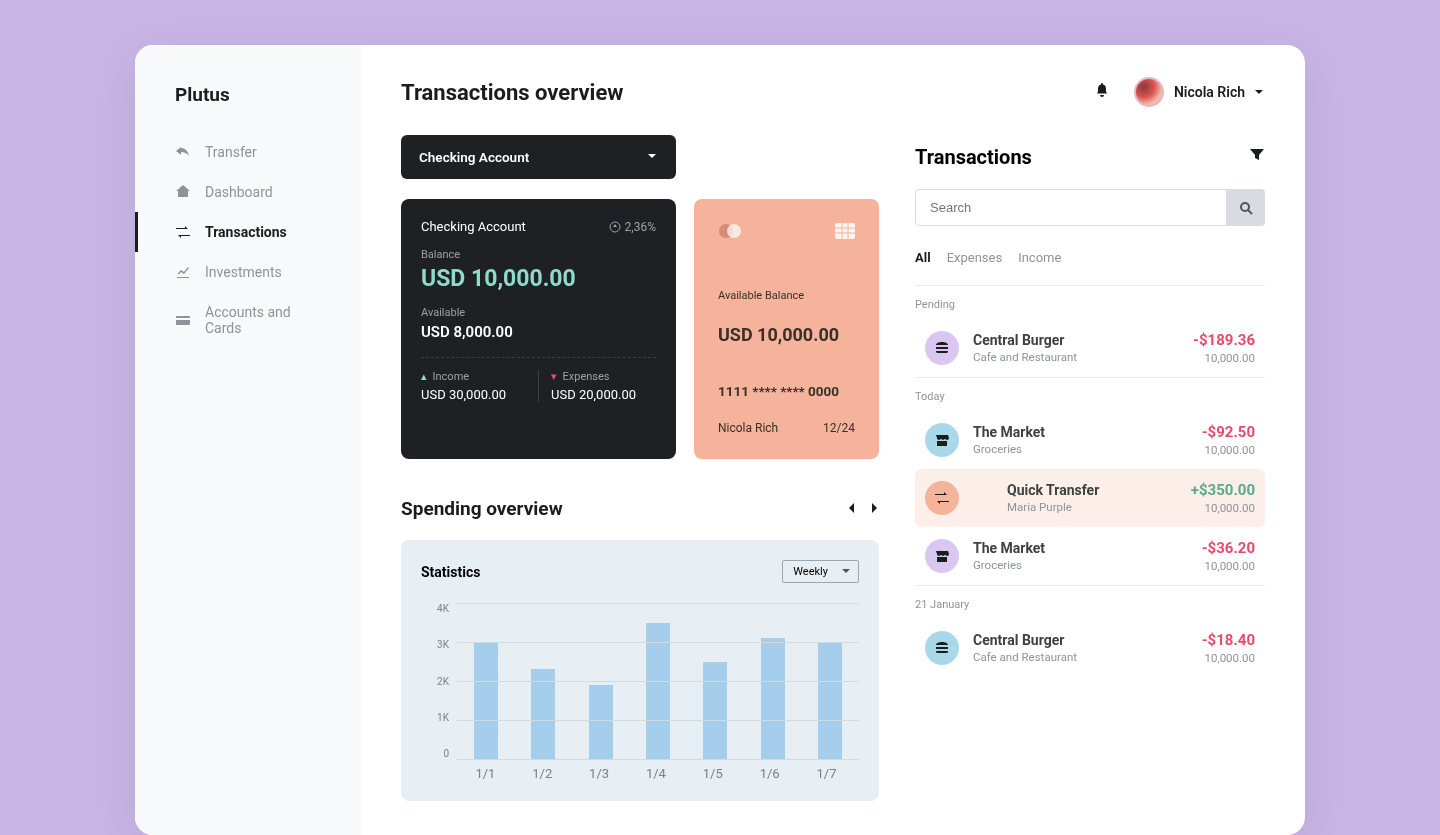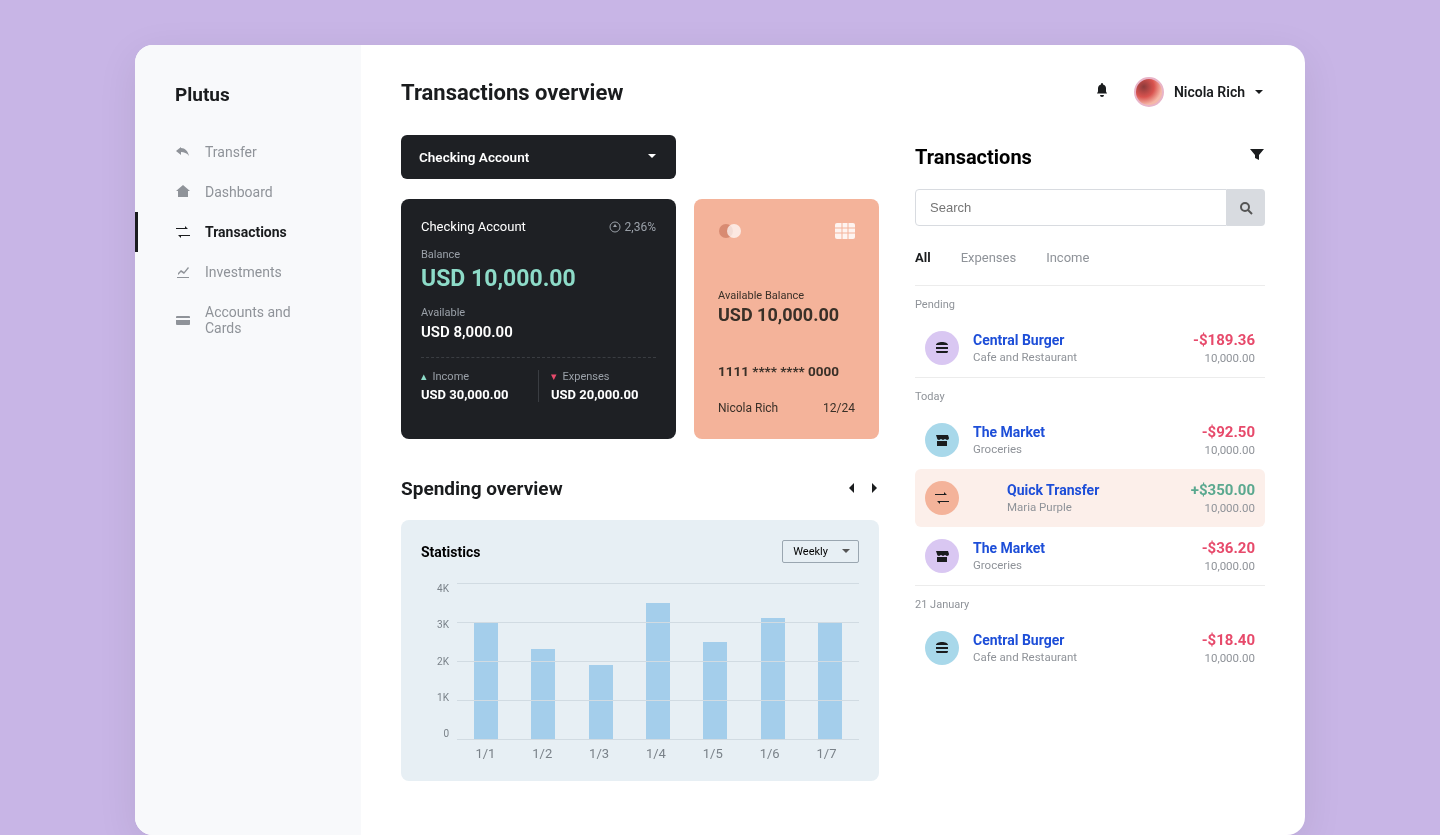--- a/index.html
+++ b/index.html
@@ -106,33 +106,33 @@
 .account-card .hdr .pct { color: #9aa0a8; font-size: 12px; display: flex; align-items: center; gap: 4px; }
 .account-card .lbl { font-size: 11px; color: #9aa0a8; margin-bottom: 4px; }
 .account-card .bal { font-size: 23px; font-weight: 700; color: #8ddbc8; margin-bottom: 14px; }
 .account-card .avail { font-size: 15px; font-weight: 600; margin-bottom: 16px; }
 .account-card hr { border: none; border-top: 1px dashed #3a3d42; margin-bottom: 12px; }
 .ie-row { display: flex; }
 .ie-col { flex: 1; }
 .ie-col:first-child { border-right: 1px solid #3a3d42; padding-right: 12px; }
 .ie-col:last-child { padding-left: 12px; }
 .ie-label { font-size: 11px; color: #9aa0a8; display: flex; align-items: center; gap: 6px; margin-bottom: 4px; }
-.ie-val { font-size: 13px; font-weight: 700; }
+.ie-val { font-size: 13px; font-weight: 400; }
 .credit-card {
   background: #f4b39a;
   border-radius: 8px;
   padding: 24px;
   width: 185px;
   flex-shrink: 0;
   color: #393028;
   display: flex;
   flex-direction: column;
 }
 .credit-card .top-icons { display: flex; justify-content: space-between; margin-bottom: 46px; }
-.credit-card .cc-lbl { font-size: 11px; margin-bottom: 2px; }
+.credit-card .cc-lbl { font-size: 11px; margin-bottom: 22px; }
 .credit-card .cc-bal { font-size: 18px; font-weight: 700; margin-bottom: 38px; }
 .credit-card .cc-num { font-size: 13.5px; font-weight: 700; margin-bottom: 22px; }
 .credit-card .cc-bottom { display: flex; justify-content: space-between; font-size: 12px; }
 .sect-hdr { display: flex; justify-content: space-between; align-items: center; margin-bottom: 20px; }
 .sect-title { font-size: 19px; font-weight: 700; color: #1a1c1e; }
 .arrows { display: flex; gap: 12px; color: #1a1c1e; }
 .stats-card {
   background: #e7eff4;
   border-radius: 8px;
   padding: 20px;
@@ -170,38 +170,38 @@
 .search-btn {
   width: 38px;
   background: #d8dbe0;
   border: none;
   border-radius: 0 4px 4px 0;
   cursor: pointer;
   display: flex;
   align-items: center;
   justify-content: center;
 }
-.tabs { display: flex; gap: 30px; font-size: 13px; margin-bottom: 20px; }
+.tabs { display: flex; gap: 16px; font-size: 13px; margin-bottom: 20px; }
 .tab { color: #8f9399; cursor: pointer; }
 .tab.active { color: #1a1c1e; font-weight: 700; }
 .group-label { font-size: 11px; color: #8f9399; margin: 12px 0 8px 0; }
 .tx {
   display: flex;
   align-items: center;
   padding: 12px 10px;
   border-radius: 6px;
 }
 .tx.highlight { background: #fcefea; gap: 34px; }
 .tx-icon {
   width: 34px; height: 34px; border-radius: 50%;
   display: flex; align-items: center; justify-content: center;
   margin-right: 14px; flex-shrink: 0;
 }
 .tx-mid { flex: 1; }
-.tx-title { font-size: 14px; font-weight: 700; color: #1d4ed8; }
+.tx-title { font-size: 14px; font-weight: 700; color: #404040; }
 .tx-sub { font-size: 11.5px; color: #8f9399; margin-top: 2px; }
 .tx-right { text-align: right; }
 .tx-amt { font-size: 15px; font-weight: 700; }
 .tx-amt.neg { color: #e74a6b; }
 .tx-amt.pos { color: #5aa88f; }
 .tx-bal { font-size: 11.5px; color: #8f9399; margin-top: 2px; }
 hr.sep { border: none; border-top: 1px solid #ececec; }
 </style>
 </head>
 <body>

